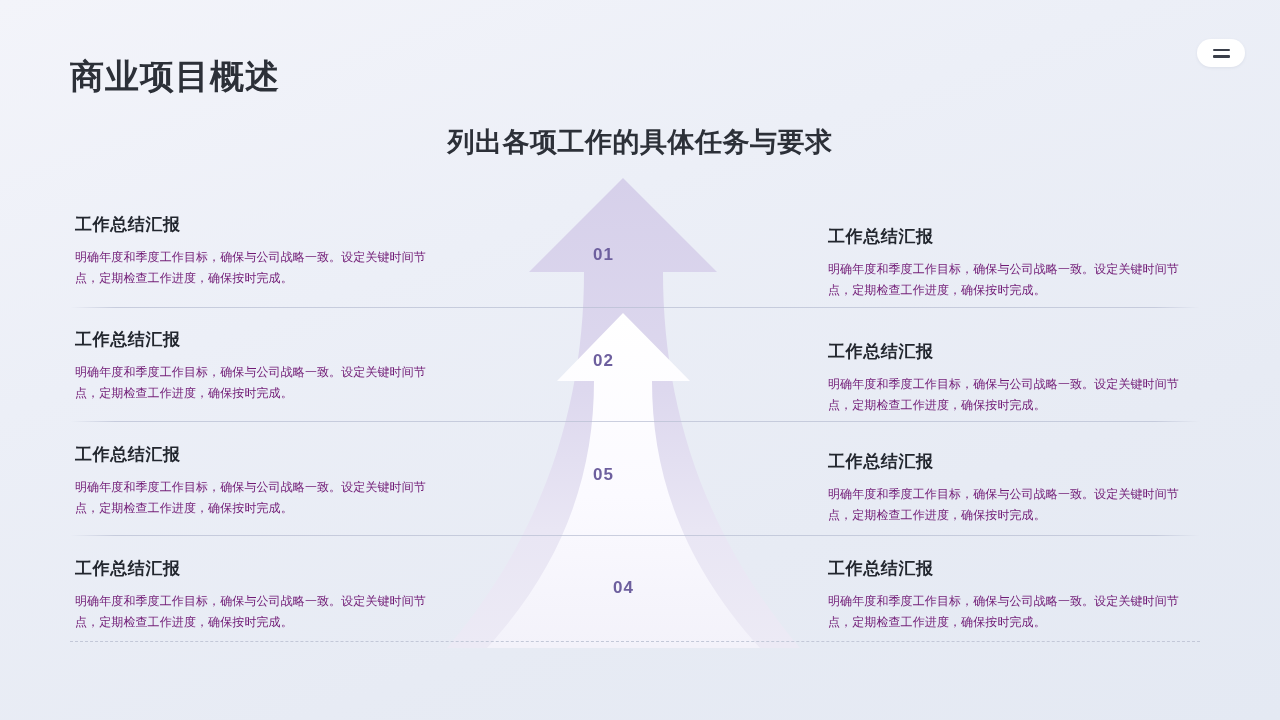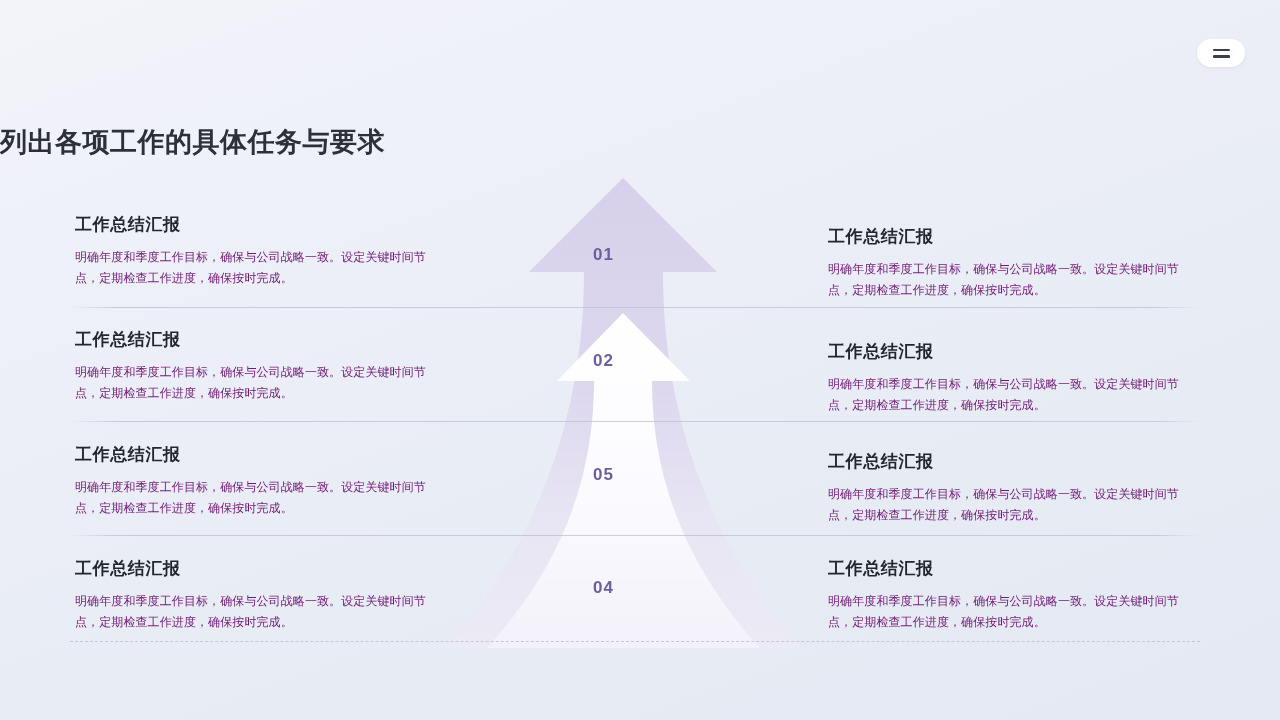--- a/index.html
+++ b/index.html
@@ -69,21 +69,21 @@
     height: 2.5px;
     background: #3a3f4a;
     border-radius: 1px;
   }
 
   #slide-subtitle {
     position: absolute;
     left: 0;
     right: 0;
     top: 124px;
-    text-align: left;
+    text-align: center;
     font-size: 27px;
     font-weight: 700;
     color: #2c3038;
     letter-spacing: 0.5px;
   }
 
   
   .row {
     position: absolute;
     left: 0;
@@ -174,20 +174,21 @@
     <path d="M 623 313
              L 690 381
              L 652 381
              C 652 470, 680 560, 760 648
              L 487 648
              C 567 560, 594 470, 594 381
              L 557 381
              Z" fill="url(#innerArrowGrad)"></path>
   </svg>
 
+  <h1 id="page-title">商业项目概述</h1>
 
   <button id="menu-button">
     <span class="bar"></span>
     <span class="bar"></span>
   </button>
 
   <h2 id="slide-subtitle">列出各项工作的具体任务与要求</h2>
 
   <div class="row" style="top:205px">
     <div class="block left" style="top:8px">
@@ -234,15 +235,15 @@
       <div class="block-title">工作总结汇报</div>
       <div class="block-body">明确年度和季度工作目标，确保与公司战略一致。设定关键时间节点，定期检查工作进度，确保按时完成。</div>
     </div>
   </div>
 
   <div class="bottom-divider"></div>
 
   <div class="step-number" style="left:593px; top:245px">01</div>
   <div class="step-number" style="left:593px; top:351px">02</div>
   <div class="step-number" style="left:593px; top:465px">05</div>
-  <div class="step-number" style="left:593px; top:578px">04</div>
+  <div class="step-number" style="left:613px; top:578px">04</div>
 
 </div>
 
 </body></html>

